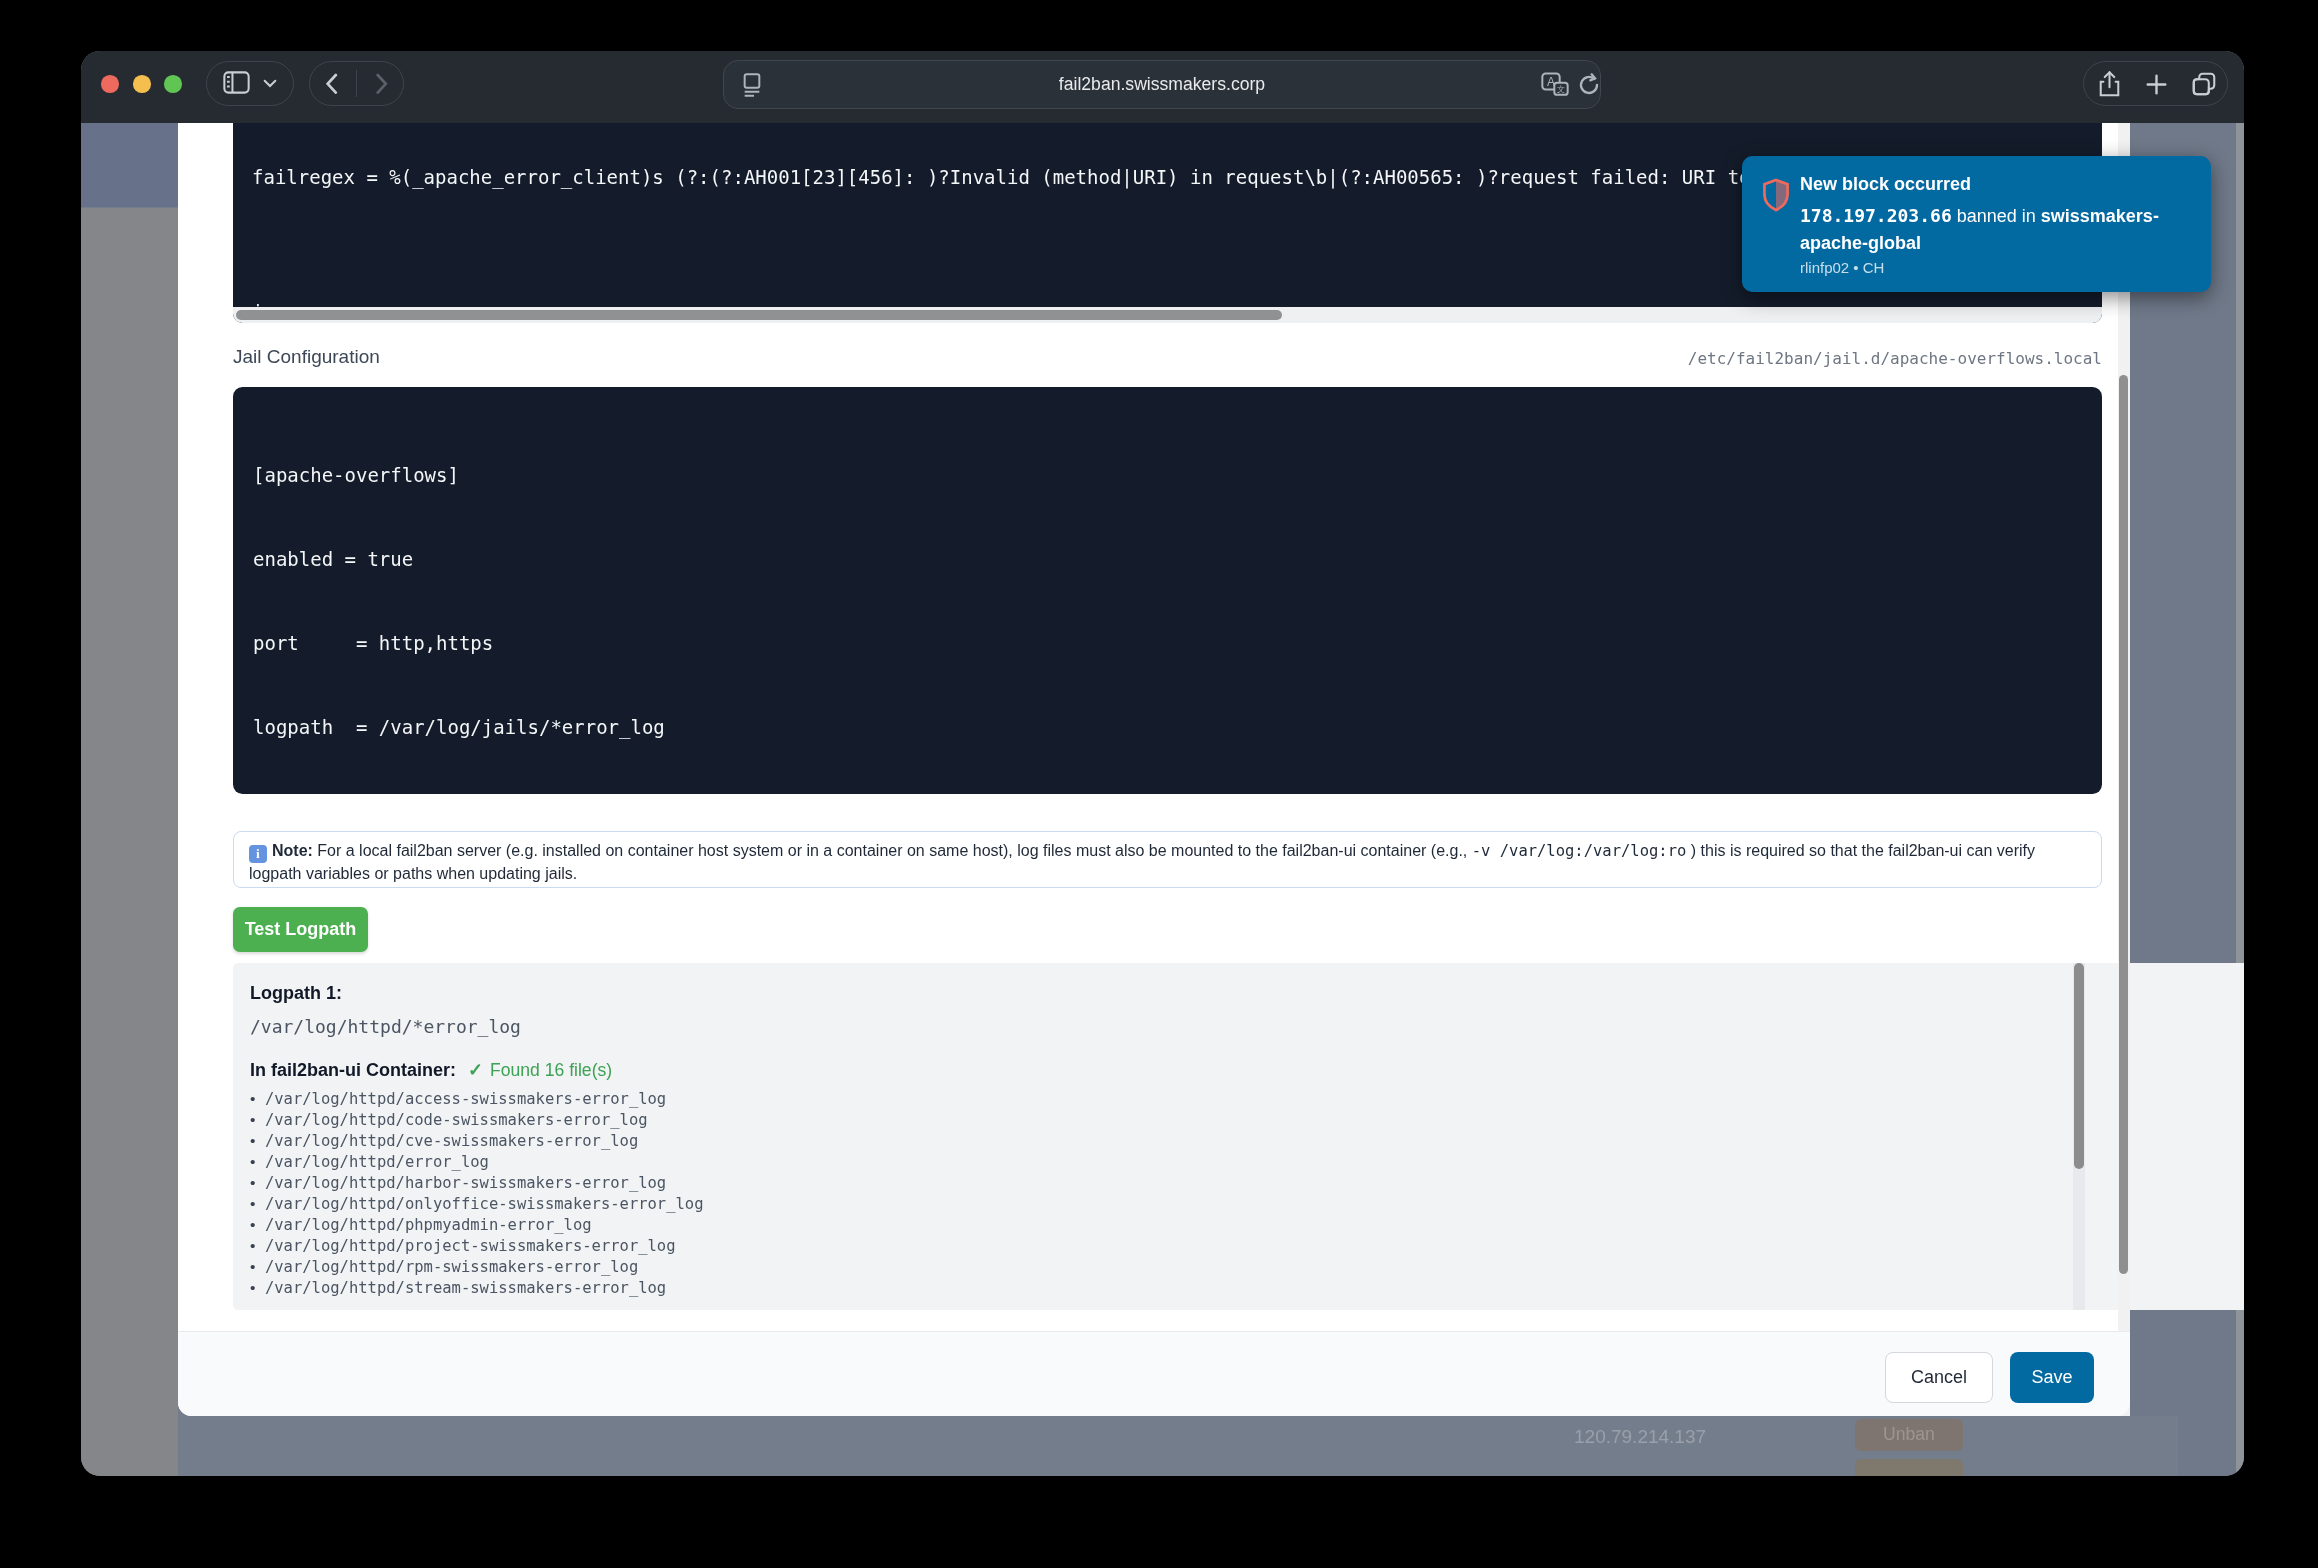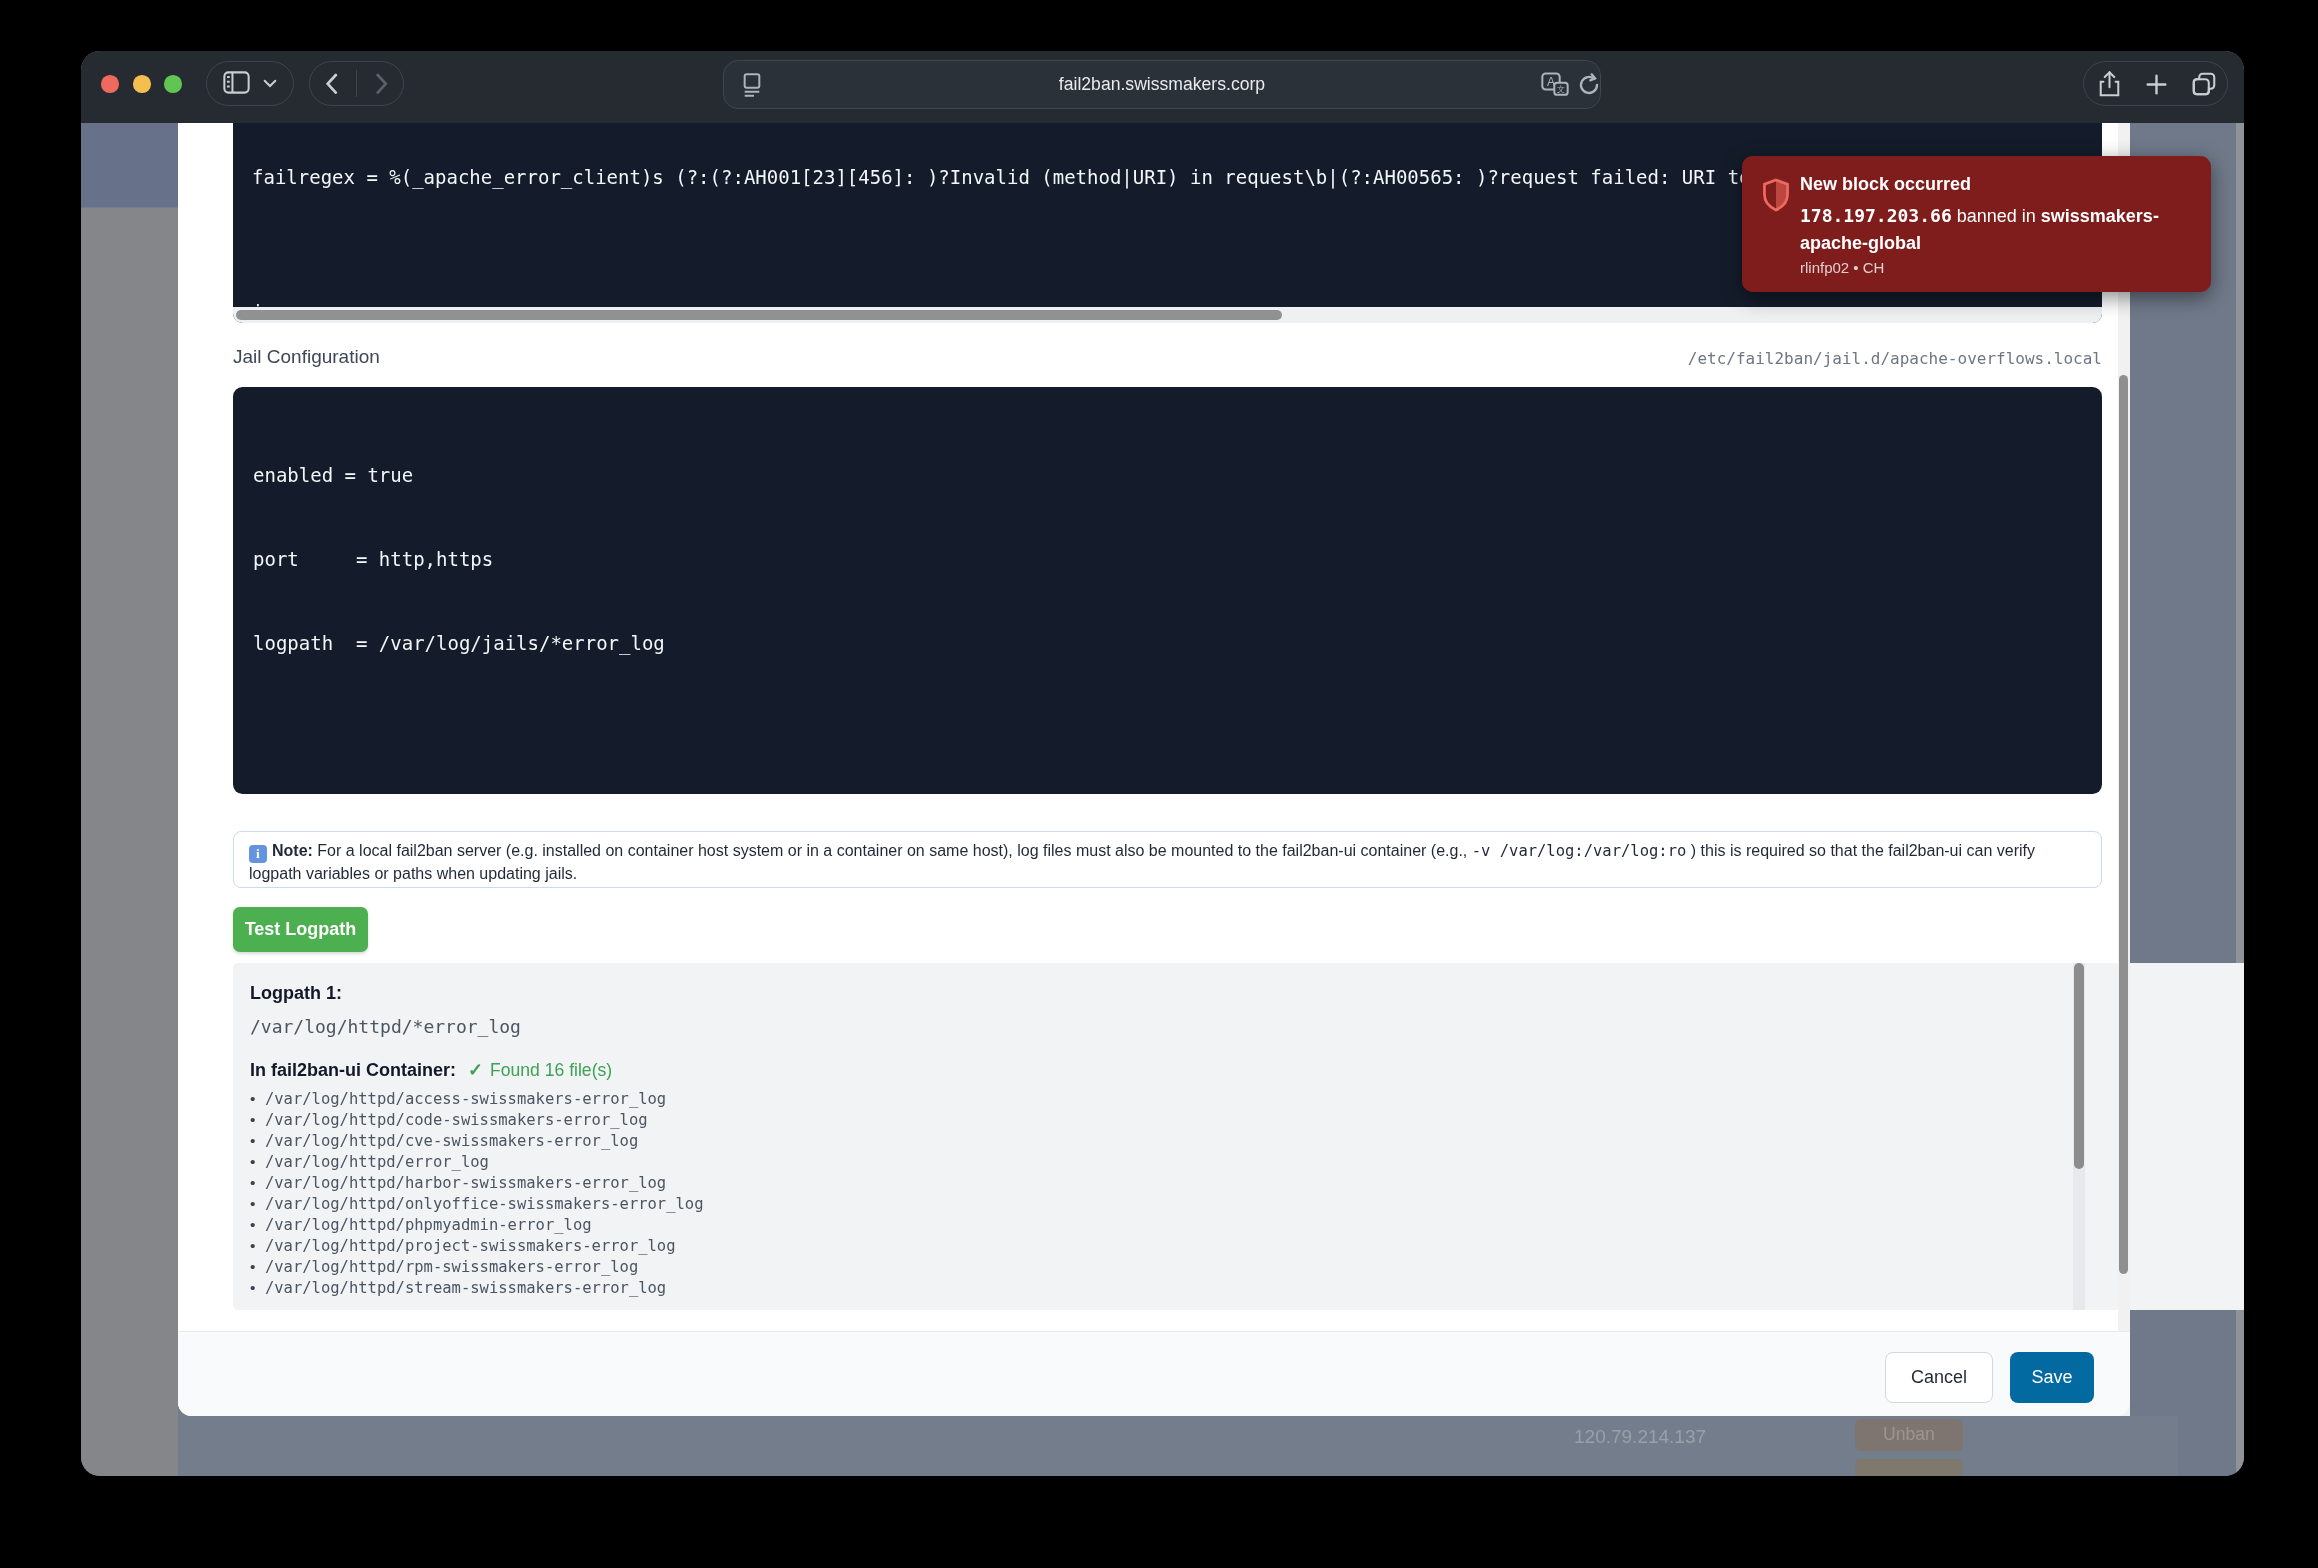--- a/index.html
+++ b/index.html
@@ -63,21 +63,21 @@
   .res-thumb{position:absolute;left:0.7px;top:0;width:10.8px;height:206px;background:#8c8c8c;border-radius:5.4px;}
   .modal-track{position:absolute;left:1940px;top:0;width:11.5px;height:1293px;background:#f1f1f1;}
   .modal-thumb{position:absolute;left:0.7px;top:252px;width:9.5px;height:899px;background:#8f8f8f;border-radius:4.7px;}
   .footer{position:absolute;left:0;top:1208px;width:1952px;height:85px;background:#f8fafc;border-top:1.4px solid #e7eaee;
           border-radius:0 0 13.5px 13.5px;box-sizing:border-box;}
   .btn{position:absolute;top:20px;height:51px;border-radius:8px;font-size:18px;display:flex;align-items:center;
        justify-content:center;box-sizing:border-box;}
   .btn-cancel{left:1707px;width:108px;background:#fff;border:1.4px solid #d4d7dc;color:#1f2937;}
   .btn-save{left:1832px;width:84px;background:#0369a1;color:#fff;font-weight:500;}
   
-  .toast{position:absolute;left:1661px;top:105px;width:469px;height:136px;background:#7f1d1d;border-radius:10.8px;
+  .toast{position:absolute;left:1661px;top:105px;width:469px;height:136px;background:#0369a1;border-radius:10.8px;
          box-shadow:0 5.4px 20px rgba(0,0,0,.45);color:#fff;}
   .toast-title{position:absolute;left:58px;top:17.6px;font-size:18px;font-weight:bold;}
   .toast-body{position:absolute;left:58px;top:46px;width:392px;font-size:18px;line-height:27px;font-weight:bold;}
   .toast-ip{font-family:"DejaVu Sans Mono",monospace;}
   .toast-mid{font-weight:normal;}
   .toast-meta{position:absolute;left:58px;top:103px;font-size:15px;color:rgba(255,255,255,.78);}
   svg{display:block;}
 </style>
 </head>
 <body>
@@ -198,20 +198,21 @@
         </div>
       </div>
 
       <div class="sectionrow">
         <div class="sectionlabel">Jail Configuration</div>
         <div class="sectionpath">/etc/fail2ban/jail.d/apache-overflows.local</div>
       </div>
 
       <div class="editor editor2">
         <div class="code">
+          <div>[apache-overflows]</div>
           <div>enabled = true</div>
           <div>port     = http,https</div>
           <div>logpath  = /var/log/jails/*error_log</div>
           
         </div>
       </div>
 
       <div class="notebox">
         <div class="notetext">
           <span class="info-ico">i</span><b>Note:</b><span> For a local fail2ban server (e.g. installed on container host system or in a container on same host), log files must also be mounted to the fail2ban-ui container (e.g., </span><span class="notecode">-v /var/log:/var/log:ro</span><span> ) this is required so that the fail2ban-ui can verify logpath variables or paths when updating jails.</span>

